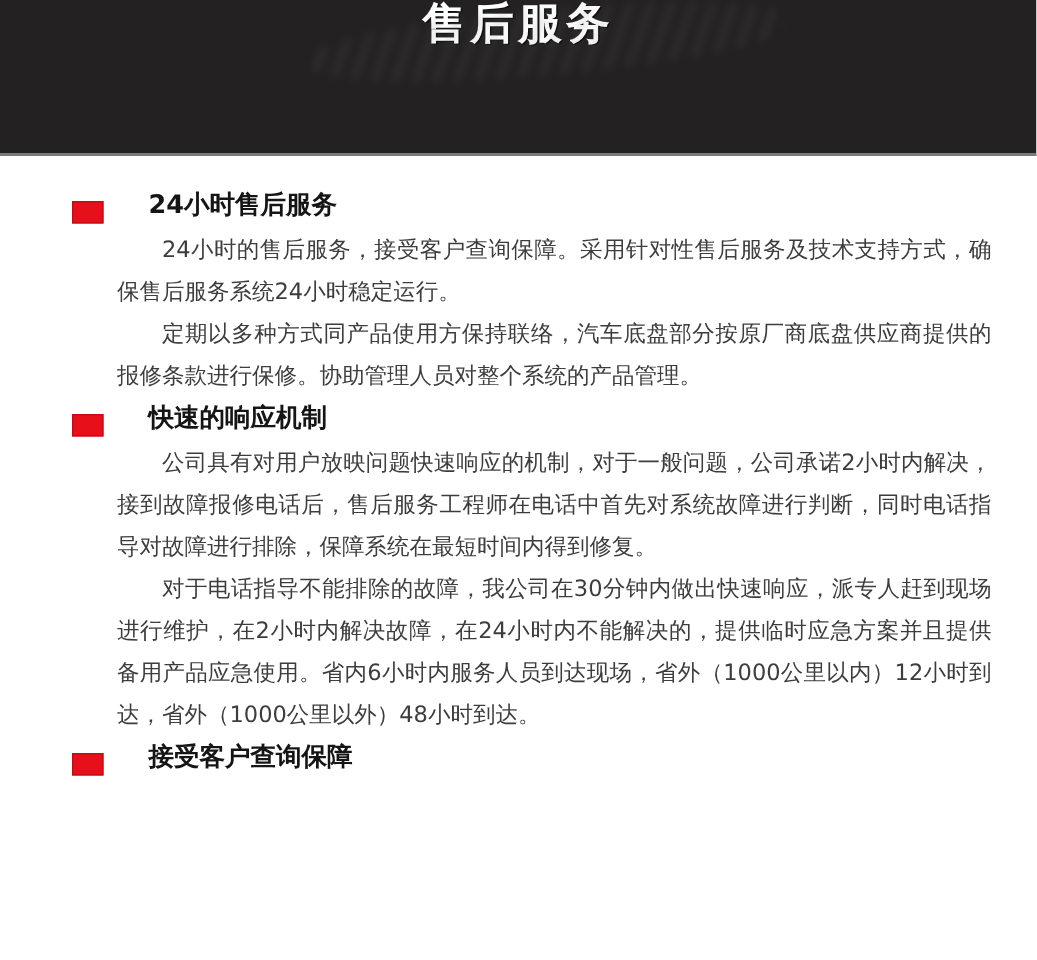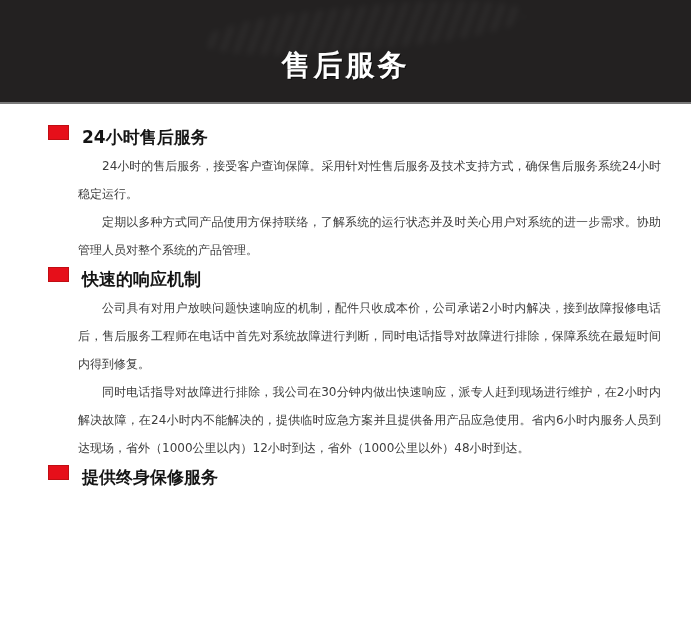--- a/index.html
+++ b/index.html
@@ -14,21 +14,21 @@
     overflow: hidden;
     position: relative;
   }
   
   .banner {
     position: relative;
     height: 102px;
     background: var(--banner-bg, #232121);
     border-bottom: 2px solid #7a7a7a;
     display: flex;
-    align-items: flex-end;
+    align-items: flex-start;
     justify-content: center;
     overflow: hidden;
   }
   .banner-title {
     margin: 0 0 20px 0;
     color: var(--banner-text, #ffffff);
     font-size: 29px;
     font-weight: bold;
     letter-spacing: 3px;
     line-height: 1.1;
@@ -50,22 +50,22 @@
     opacity: .35;
     border-radius: 45%;
     pointer-events: none;
   }
   
   .content {
     padding: 18px 30px 0 48px;
   }
   .sec-head {
     display: flex;
-    align-items: flex-start;
-    gap: 13px;
+    align-items: flex-end;
+    gap: 30px;
     margin: 3px 0;
   }
   .bullet {
     flex: 0 0 auto;
     width: 21px;
     height: 15px;
     box-sizing: border-box;
     background: var(--bullet-color, #e60f1a);
     border: 1px solid #c10d13;
   }
@@ -74,21 +74,21 @@
     font-size: 17px;
     line-height: 24px;
     font-weight: bold;
     color: var(--heading-color, #151515);
   }
   .sec-body {
     padding-left: 30px;
   }
   .sec-body p {
     margin: 0;
-    font-size: 12px;
+    font-size: 15px;
     line-height: 28px;
     color: var(--body-color, #3d3d3d);
     text-indent: 2em;
     text-align: justify;
   }
 </style>
 </head>
 <body>
 
 <header class="banner">
@@ -103,35 +103,35 @@
       <span class="bullet"></span>
       <h2 class="sec-title">24小时售后服务</h2>
     </div>
     <div class="sec-body">
       <p>24小时的售后服务，接受客户查询保障。采用针对性售后服务及技术支持方式，确保售后服务系统24小时稳定运行。</p>
     </div>
   </section>
 
   <section class="sec">
     <div class="sec-body">
-      <p>定期以多种方式同产品使用方保持联络，了解系统的运行状态并及时关心用户对系统的进一步需求。协助管理人员对整个系统的产品管理。</p>
+      <p>定期以多种方式同产品使用方保持联络，汽车底盘部分按原厂商底盘供应商提供的报修条款进行保修。协助管理人员对整个系统的产品管理。</p>
     </div>
   </section>
 
   <section class="sec">
     <div class="sec-head">
       <span class="bullet"></span>
       <h2 class="sec-title">快速的响应机制</h2>
     </div>
     <div class="sec-body">
-      <p>公司具有对用户放映问题快速响应的机制，配件只收成本价，公司承诺2小时内解决，接到故障报修电话后，售后服务工程师在电话中首先对系统故障进行判断，同时电话指导对故障进行排除，保障系统在最短时间内得到修复。</p>
-      <p>同时电话指导对故障进行排除，我公司在30分钟内做出快速响应，派专人赶到现场进行维护，在2小时内解决故障，在24小时内不能解决的，提供临时应急方案并且提供备用产品应急使用。省内6小时内服务人员到达现场，省外（1000公里以内）12小时到达，省外（1000公里以外）48小时到达。</p>
+      <p>公司具有对用户放映问题快速响应的机制，对于一般问题，公司承诺2小时内解决，接到故障报修电话后，售后服务工程师在电话中首先对系统故障进行判断，同时电话指导对故障进行排除，保障系统在最短时间内得到修复。</p>
+      <p>对于电话指导不能排除的故障，我公司在30分钟内做出快速响应，派专人赶到现场进行维护，在2小时内解决故障，在24小时内不能解决的，提供临时应急方案并且提供备用产品应急使用。省内6小时内服务人员到达现场，省外（1000公里以内）12小时到达，省外（1000公里以外）48小时到达。</p>
     </div>
   </section>
 
   <section class="sec">
     <div class="sec-head">
       <span class="bullet"></span>
-      <h2 class="sec-title">提供终身保修服务</h2>
+      <h2 class="sec-title">接受客户查询保障</h2>
     </div>
   </section>
 
 </main>
 
 </body></html>

